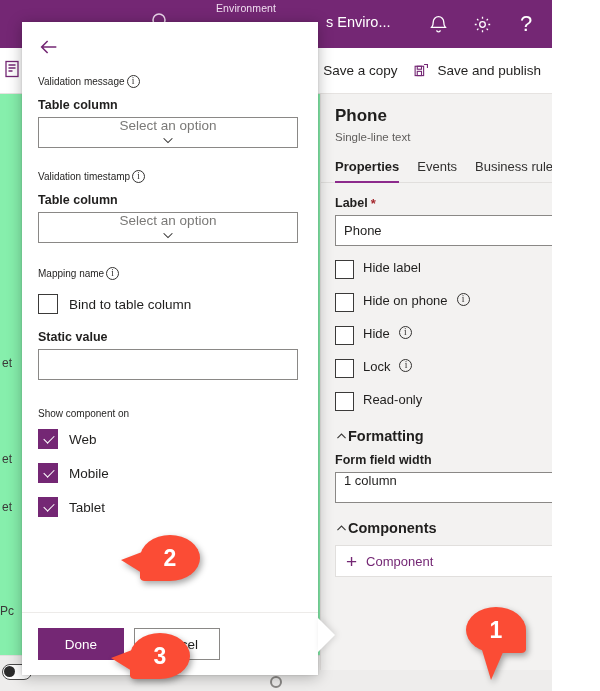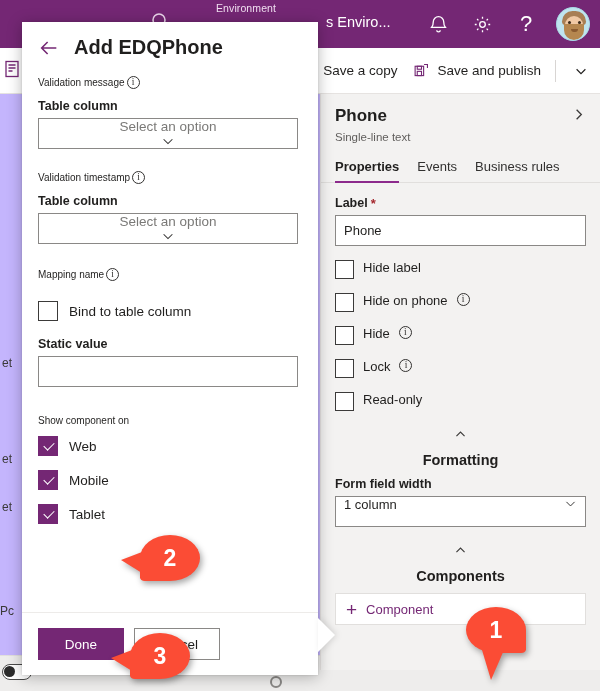--- a/index.html
+++ b/index.html
@@ -4,23 +4,23 @@
 <style>
   * { box-sizing: border-box; margin: 0; padding: 0; }
   html, body {
     width: 600px; height: 691px;
     overflow: hidden;
     font-family: "Liberation Sans", sans-serif;
     background: #ffffff;
   }
   #root {
     position: relative;
-    width: 600px; height: 691px;
+    width: 552px; height: 691px;
     overflow: hidden;
-    background: #c4b5fd;
+    background: #86efac;
   }
 
   
   .topbar {
     position: absolute; top: 0; left: 0; width: 600px; height: 48px;
     background: #742774;
     display: flex; align-items: center;
   }
   .topbar-env-label {
     position: absolute; left: 216px; top: 2px;
@@ -152,22 +152,22 @@
 
   .info {
     display: inline-flex; align-items: center; justify-content: center;
     width: 13px; height: 13px; border-radius: 50%;
     border: 1.2px solid #323130; font-size: 9px; color: #323130;
     font-style: normal; line-height: 1; flex: 0 0 auto;
   }
   .info::after { content: "i"; font-family: "Liberation Serif", serif; font-size: 9.5px; }
 
   .sect-head {
-    display: flex; align-items: center; gap: 11px;
-    margin: 17px 0 9px 0; cursor: pointer; flex-direction: column;
+    display: flex; align-items: center; 
+    margin: 17px 0 9px 0; cursor: pointer;
   }
   .sect-title { font-size: 14.5px; font-weight: 700; color: #201f1e; }
   .chev-up { color: #3b3a39; display: flex; }
 
   .selectbox {
     width: 100%; height: 31px; background: #ffffff;
     border: 1px solid #8a8886; padding: 0 8px;
     font-size: 13px; color: #201f1e;
     display: flex; align-items: flex-start; justify-content: space-between;
     cursor: pointer;
@@ -473,21 +473,20 @@
 
   <div class="flyout-tail"></div>
   <div class="flyout">
 
     <div class="fly-header">
       <span class="back-arrow">
         <svg viewBox="0 0 24 24" width="22" height="22" fill="none" stroke="currentColor" stroke-width="1.7">
           <path d="M20 12H4.5M10.5 5.5L4 12l6.5 6.5"></path>
         </svg>
       </span>
-      <span class="fly-title">Add EDQPhone</span>
     </div>
 
     <div class="fly-body">
 
       <div class="fly-h2">
         <span>Validation message</span>
         <span class="info"></span>
       </div>
       <div class="fly-sublabel">Table column</div>
       <div class="fly-select">
@@ -510,21 +509,21 @@
           <svg viewBox="0 0 16 16" width="14" height="14" fill="none" stroke="#323130" stroke-width="1.2">
             <path d="M3 6l5 5 5-5"></path>
           </svg>
         </span>
       </div>
 
       <div class="fly-h2" style="margin-top:24px">
         <span>Mapping name</span>
         <span class="info"></span>
       </div>
-      <div class="fly-cbrow" style="margin-top:20px">
+      <div class="fly-cbrow" style="margin-top:14px">
         <div class="fly-cb"></div>
         <span class="fly-cb-label">Bind to table column</span>
       </div>
 
       <div class="fly-sublabel" style="margin-top:16px">Static value</div>
       <div class="fly-textbox"></div>
 
       <div class="fly-h2" style="margin-top:28px">
         <span>Show component on</span>
       </div>

